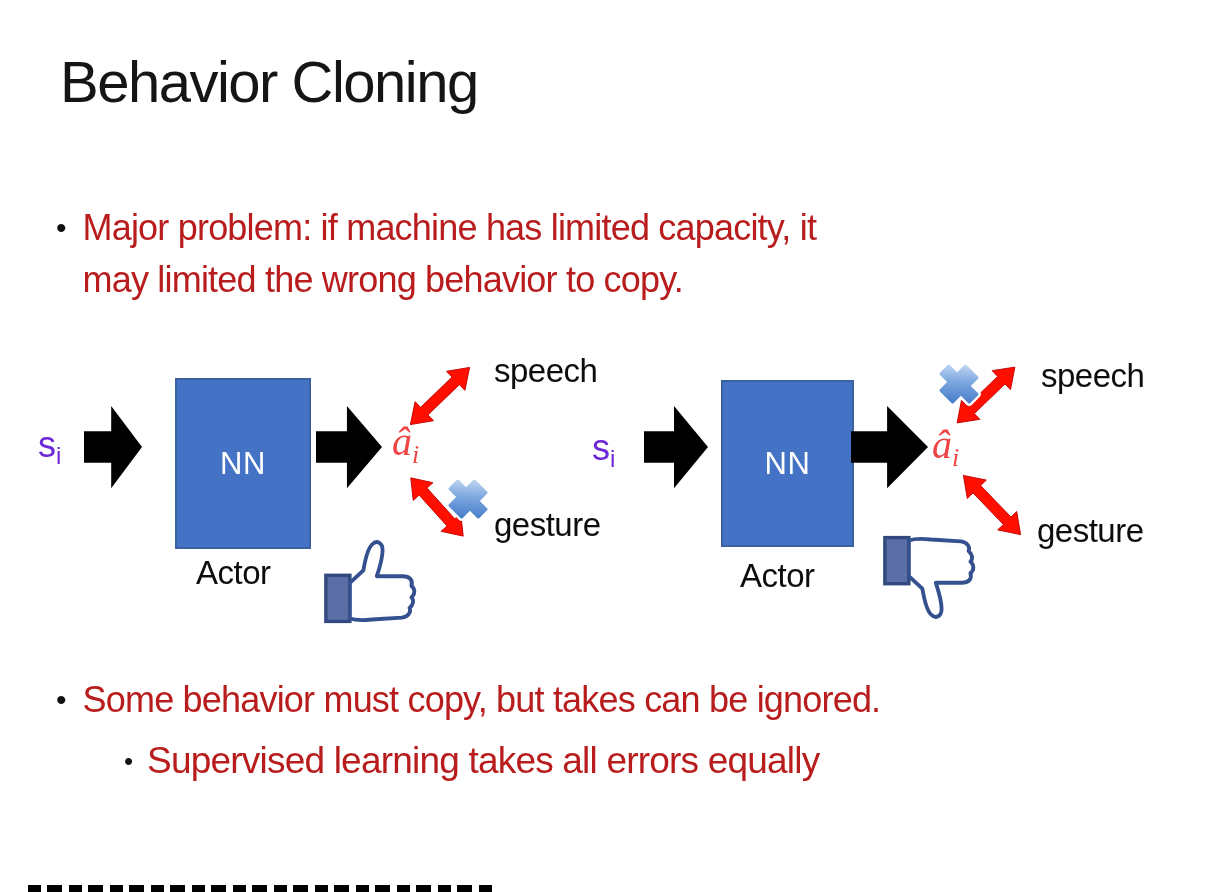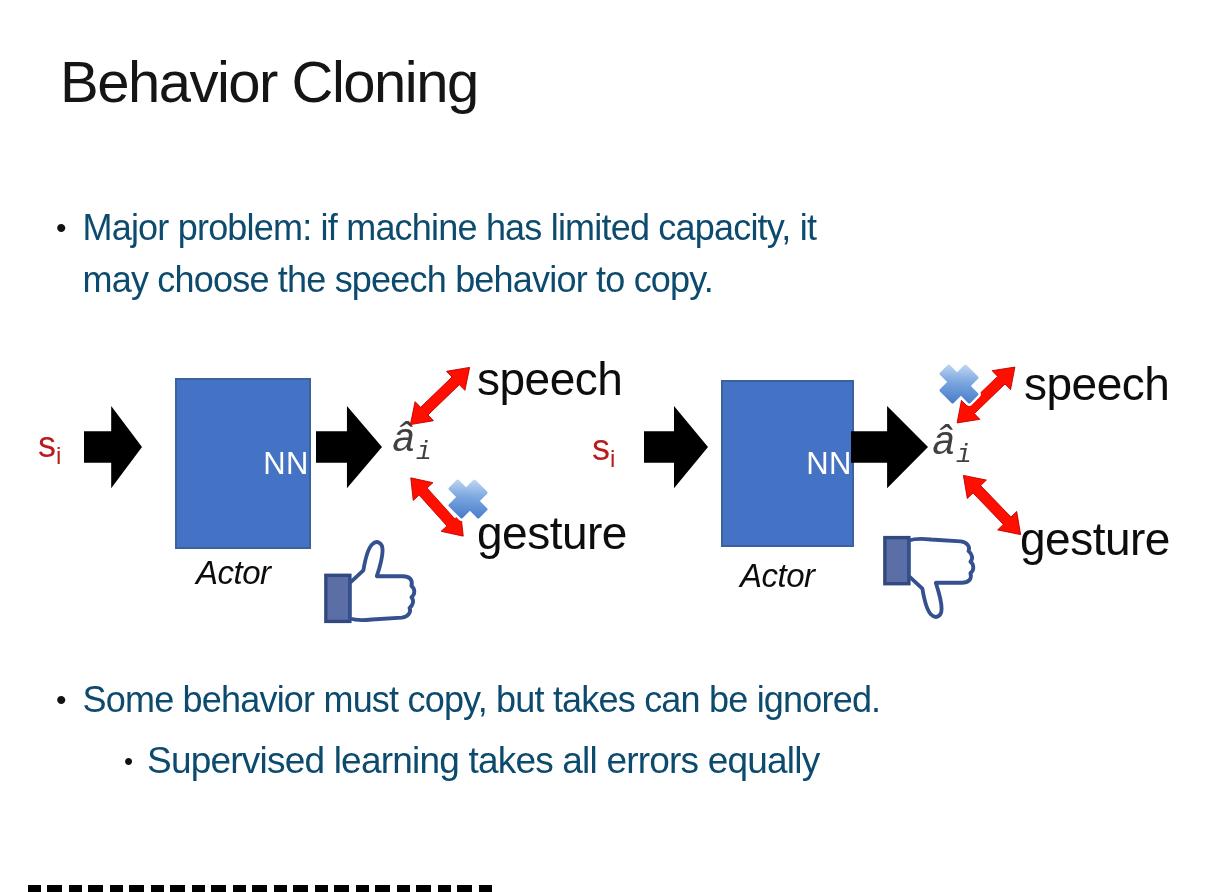--- a/index.html
+++ b/index.html
@@ -6,36 +6,36 @@
   .slide{
     position:relative;width:1210px;height:892px;background:#ffffff;
     overflow:hidden;font-family:"Liberation Sans",sans-serif;color:#111;
   }
   .title{
     position:absolute;left:60px;top:48px;font-size:58px;font-weight:400;
     letter-spacing:-1.5px;color:#151515;
   }
   .bullet-row{position:absolute;display:flex;align-items:flex-start;}
   .bullet-dot{font-size:30px;line-height:52px;margin-right:16px;color:#111;}
-  .bullet-text{font-size:36px;line-height:52px;letter-spacing:-0.8px;color:#0c4a6e;}
+  .bullet-text{font-size:36px;line-height:52px;letter-spacing:-0.8px;color:#b91c1c;}
   .sub .bullet-dot{font-size:26px;line-height:50px;margin-right:14px;}
   .sub .bullet-text{font-size:37px;line-height:50px;}
 
   .abs{position:absolute;}
   .nn-box{
     position:absolute;background:#4472C4;border:2px solid #3B619E;
-    display:flex;align-items:center;justify-content:flex-end;
+    display:flex;align-items:center;justify-content:center;
   }
   .nn-label{color:#fff;font-size:31px;letter-spacing:0.5px;}
-  .sym{font-size:36px;color:#b91c1c;}
+  .sym{font-size:36px;color:#6d28d9;}
   .sym .sub{font-size:24px;vertical-align:-7px;}
-  .math{font-family:Liberation Mono, monospace;font-style:italic;font-size:40px;color:#404040;}
+  .math{font-family:Liberation Serif, serif;font-style:italic;font-size:40px;color:#ef4444;}
   .math .sub{font-size:26px;vertical-align:-8px;}
-  .branch-label{position:absolute;font-size:46px;letter-spacing:-0.5px;color:#0d0d0d;}
-  .caption{position:absolute;font-size:33px;letter-spacing:-0.5px;color:#0d0d0d;font-style:italic;}
+  .branch-label{position:absolute;font-size:33px;letter-spacing:-0.5px;color:#0d0d0d;margin-left:17px;}
+  .caption{position:absolute;font-size:33px;letter-spacing:-0.5px;color:#0d0d0d;}
   .red-arrow{position:absolute;}
   .clipped-line{
     position:absolute;left:28px;bottom:0;width:464px;height:7px;
     background:repeating-linear-gradient(90deg,#000 0 13px,transparent 13px 19px,#000 19px 34px,transparent 34px 41px);
   }
 </style>
 </head>
 <body>
 
 <div class="slide">
@@ -49,21 +49,21 @@
       </linearGradient>
     </defs>
   </svg>
 
   <div class="title">Behavior Cloning</div>
 
   <div class="bullet-row" style="left:56px;top:202px;">
     <span class="bullet-dot">•</span>
     <span class="bullet-text">
       <span>Major problem: if machine has limited capacity, it</span><br>
-      <span>may choose the speech behavior to copy.</span>
+      <span>may limited the wrong behavior to copy.</span>
     </span>
   </div>
 
   <div class="abs sym" style="left:38px;top:424px;">
     <span>s</span><span class="sub">i</span>
   </div>
 
   <svg class="abs" style="left:84px;top:400px;" width="58" height="94" viewBox="0 0 64 96" preserveAspectRatio="none">
     <polygon points="0,32 30,32 30,6 64,48 30,90 30,64 0,64" fill="#000"></polygon>
   </svg>

